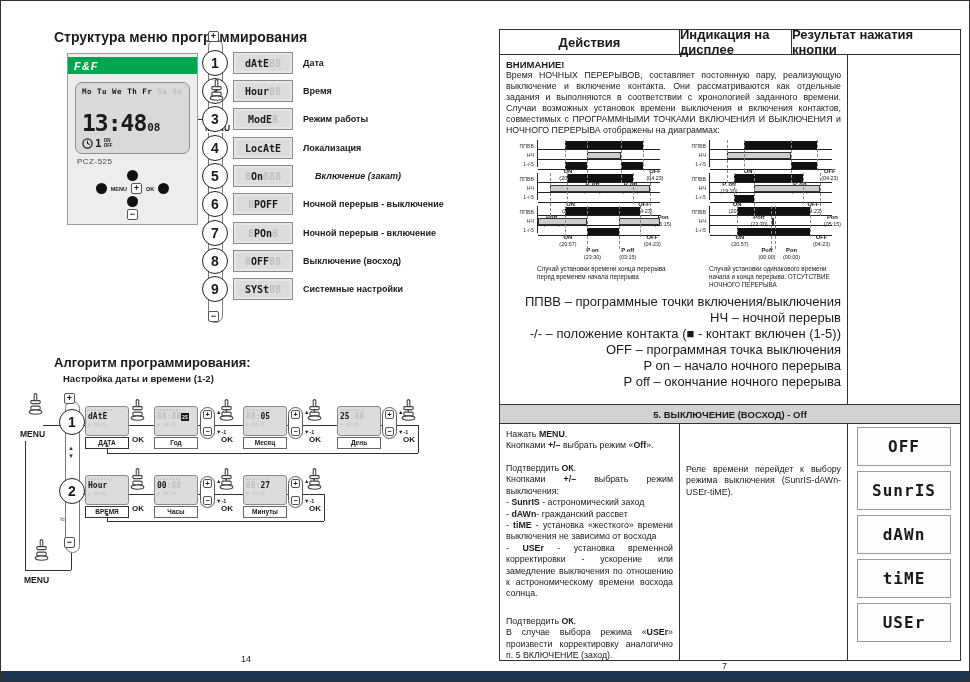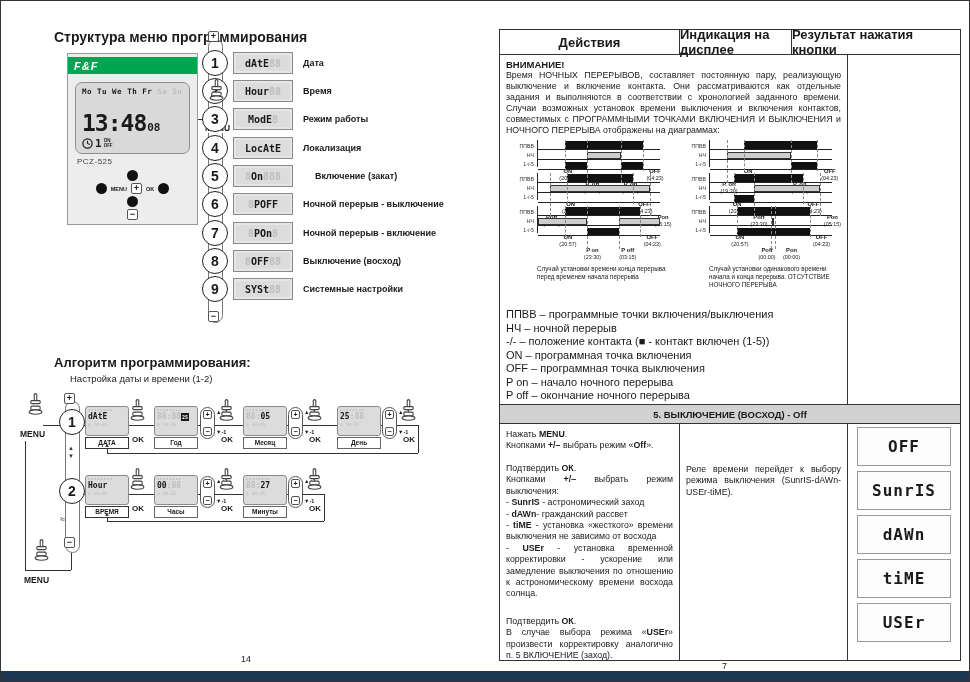--- a/index.html
+++ b/index.html
@@ -29,21 +29,21 @@
   .dblbl{font-size:5.5px;font-weight:bold;}
   .pm{width:11px;height:11px;border:1px solid #555;border-radius:2px;background:#fff;display:inline-flex;align-items:center;justify-content:center;font-size:9px;font-weight:bold;line-height:1;box-sizing:border-box;}
   .pm.sm{width:9px;height:9px;font-size:7px;}
   
   .caps{position:absolute;border:1px solid #777;border-radius:8px;background:transparent;}
   .mcircle{position:absolute;width:26px;height:26px;border:1.7px solid #222;border-radius:50%;background:#fff;display:flex;align-items:center;justify-content:center;font-weight:bold;font-size:14px;box-sizing:border-box;z-index:2;}
   .mlcd{position:absolute;width:60px;height:22px;background:#dcdcdc;border:1px solid #8a8a8a;box-shadow:inset 0 0 0 2px #e6e6e6;display:flex;align-items:center;justify-content:center;font-family:"DejaVu Sans Mono",monospace;font-weight:bold;font-size:10px;box-sizing:border-box;z-index:2;}
   .mitem{position:absolute;font-size:9px;font-weight:bold;white-space:nowrap;}
   .line{position:absolute;background:#333;z-index:0;}
   .algoT{position:absolute;left:43px;top:346px;font-size:13px;font-weight:bold;}
-  .algoS{position:absolute;left:43px;top:364px;font-size:9.5px;font-weight:normal;padding-left:16px;}
+  .algoS{position:absolute;left:36px;top:364px;font-size:9.5px;font-weight:bold;padding-left:16px;}
   
   #flow{position:absolute;left:4px;top:380px;width:466px;height:215px;}
   .flcd{position:absolute;width:44px;background:#fff;z-index:2;}
   .flcdscr{height:30px;background:#dcdcdc;border:1px solid #8a8a8a;border-radius:3px;box-sizing:border-box;padding:1px 2px;font-family:"DejaVu Sans Mono",monospace;}
   .fdays{font-size:3.5px;color:#b5b5b5;letter-spacing:1px;line-height:1.2;white-space:nowrap;overflow:hidden;}
   .fval{font-size:8px;font-weight:bold;line-height:1.2;white-space:nowrap;}
   .fclk{font-size:4.5px;color:#b5b5b5;line-height:1.2;}
   .flbl{margin-top:1px;border:1px solid #333;background:#fff;text-align:center;font-size:6.5px;font-weight:bold;line-height:1.5;}
   .badge{display:inline-block;background:#1a1a1a;color:#fff;font-size:5px;padding:0 1px;line-height:1.6;vertical-align:middle;}
   .oknode{position:absolute;z-index:2;width:22px;text-align:left;}
@@ -85,21 +85,21 @@
   .b1{height:7px;background:#cdcdcd;border:1px solid #333;box-sizing:border-box;}
   .b2{height:7px;background:#111;}
   .dmark{position:absolute;top:0;width:0;border-left:1px dashed #888;z-index:1;}
   .dlz{position:absolute;top:27px;left:0;right:-14px;height:30px;}
   .dlabel{position:absolute;width:40px;text-align:center;line-height:1.15;}
   .dlabel .dn{font-size:5.8px;font-weight:bold;}
   .dlabel .dt{font-size:5.4px;}
   .lv0{top:1px;}
   .lv1{top:14px;}
   .dcap{margin:32px 0 0 25px;font-size:6.3px;line-height:1.25;width:130px;}
-  #legend{margin-top:20px;font-size:11px;line-height:1.22;}
+  #legend{margin-top:6px;font-size:13px;line-height:1.22;text-align:right;}
 </style>
 </head>
 <body>
 
 <div class="root">
 
   <div class="pageL">
     <div class="titleL">Структура меню программирования</div>
 
     <div class="dev">
@@ -178,21 +178,21 @@
         <div class="mlcd" style="left: 222px; top: 128px;">
           <span>LocAtE</span>
         </div>
         <div class="mitem" style="left: 292px; top: 134px;">Локализация</div>
         <div class="mcircle" style="left: 191px; top: 154px;">5</div>
         <div class="mlcd" style="left: 222px; top: 156px;">
           <span class="ghost">8</span>
           <span>On</span>
           <span class="ghost">888</span>
         </div>
-        <div class="mitem" style="left: 304px; top: 162px;">Включение (закат)</div>
+        <div class="mitem" style="left: 304px; top: 162px; font-style: italic;">Включение (закат)</div>
         <div class="mcircle" style="left: 191px; top: 182px;">6</div>
         <div class="mlcd" style="left: 222px; top: 184px;">
           <span class="ghost">8</span>
           <span>POFF</span>
         </div>
         <div class="mitem" style="left: 292px; top: 190px;">Ночной перерыв - выключение</div>
         <div class="mcircle" style="left: 191px; top: 211px;">7</div>
         <div class="mlcd" style="left: 222px; top: 213px;">
           <span class="ghost">8</span>
           <span>POn</span>
@@ -664,21 +664,20 @@
                   <div class="dmark" style="left: 53%; height: 43px;"></div>
                   <div class="dmark" style="left: 82%; height: 31px;"></div>
                 </div>
                 <div class="dcap">Случай установки одинакового времени начала и конца перерыва. ОТСУТСТВИЕ НОЧНОГО ПЕРЕРЫВА</div>
               </div>
             </div>
           <div id="legend">
               <div class="lgline">ППВВ – программные точки включения/выключения</div>
               <div class="lgline">НЧ – ночной перерыв</div>
               <div class="lgline">-/- – положение контакта (■ - контакт включен (1-5))</div>
-              <div class="lgline">ON – программная точка включения</div>
               <div class="lgline">OFF – программная точка выключения</div>
               <div class="lgline">P on – начало ночного перерыва</div>
               <div class="lgline">P off – окончание ночного перерыва</div>
             </div>
         </div>
         <div class="cell c3a"></div>
       </div>
       <div class="sect">5. ВЫКЛЮЧЕНИЕ (ВОСХОД) - Off</div>
       <div class="trow">
         <div class="cell acell" id="acell" style="border-bottom:none">

